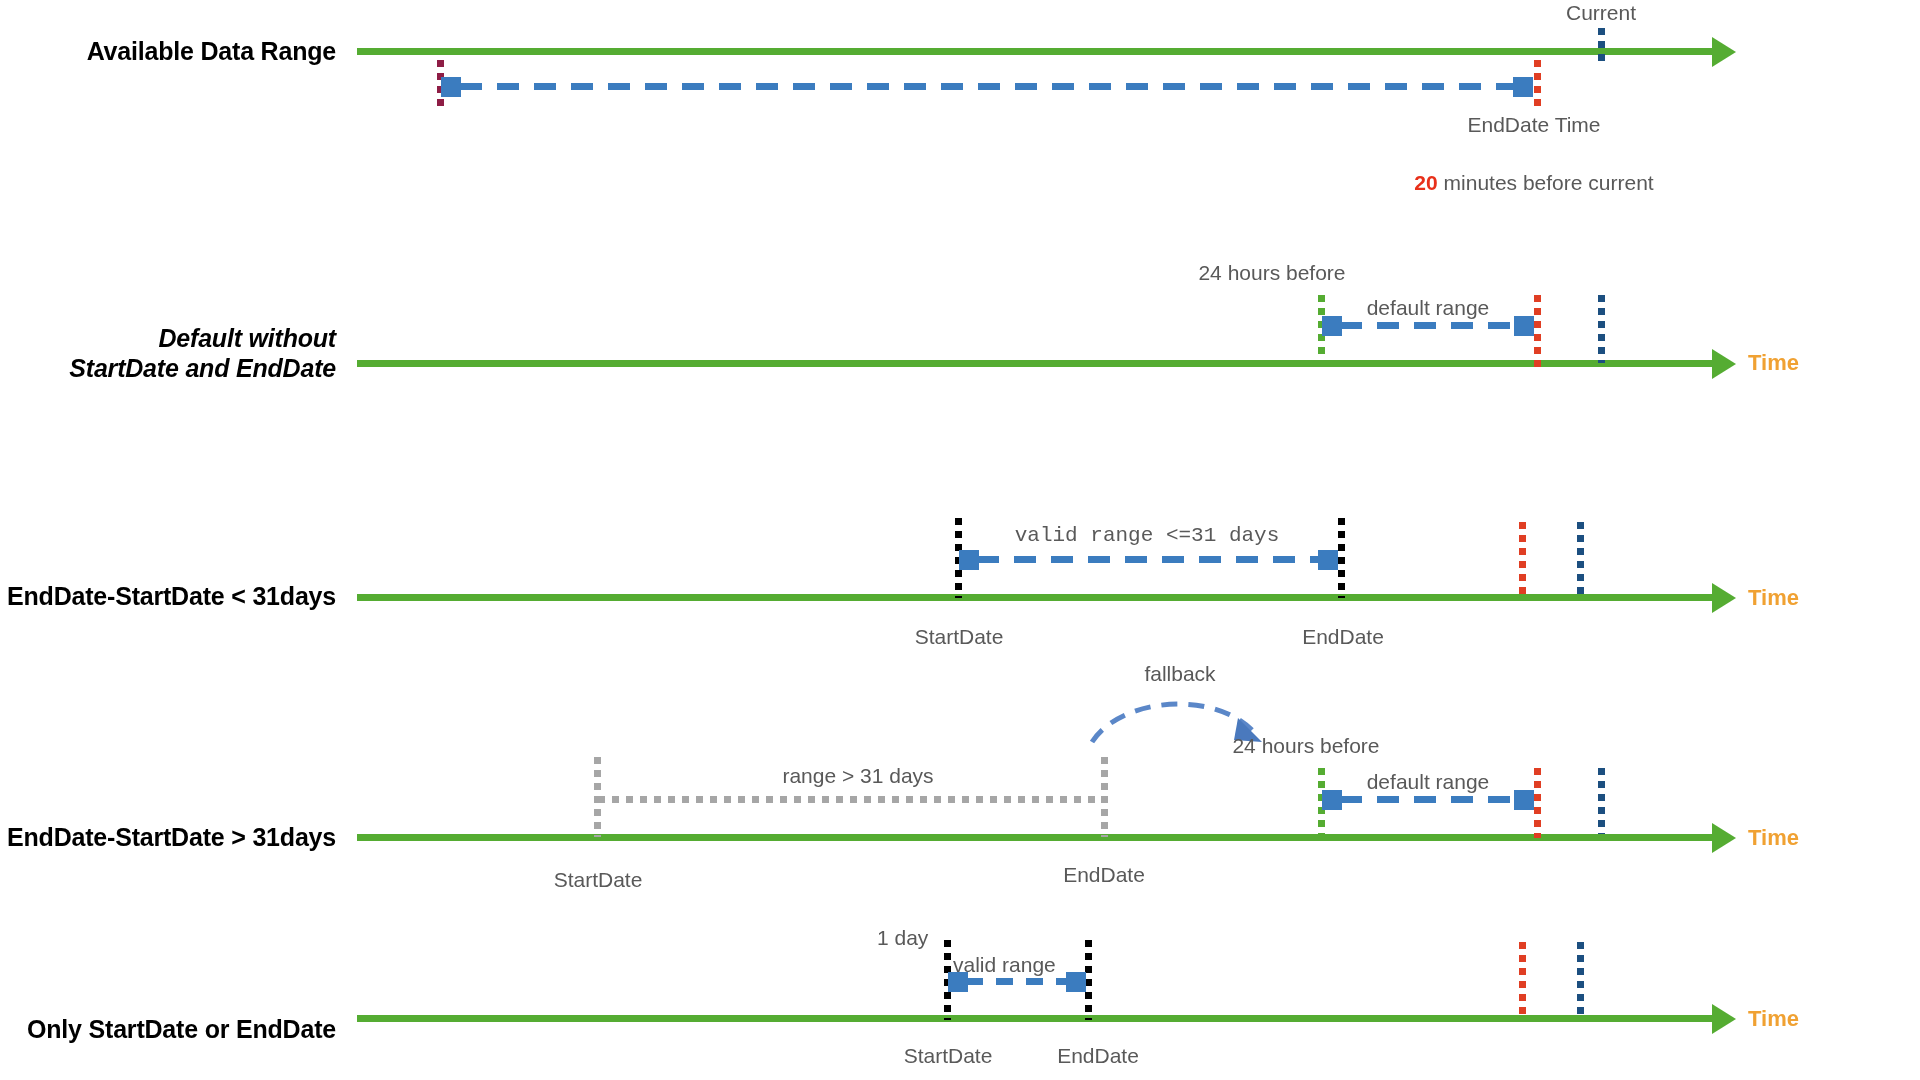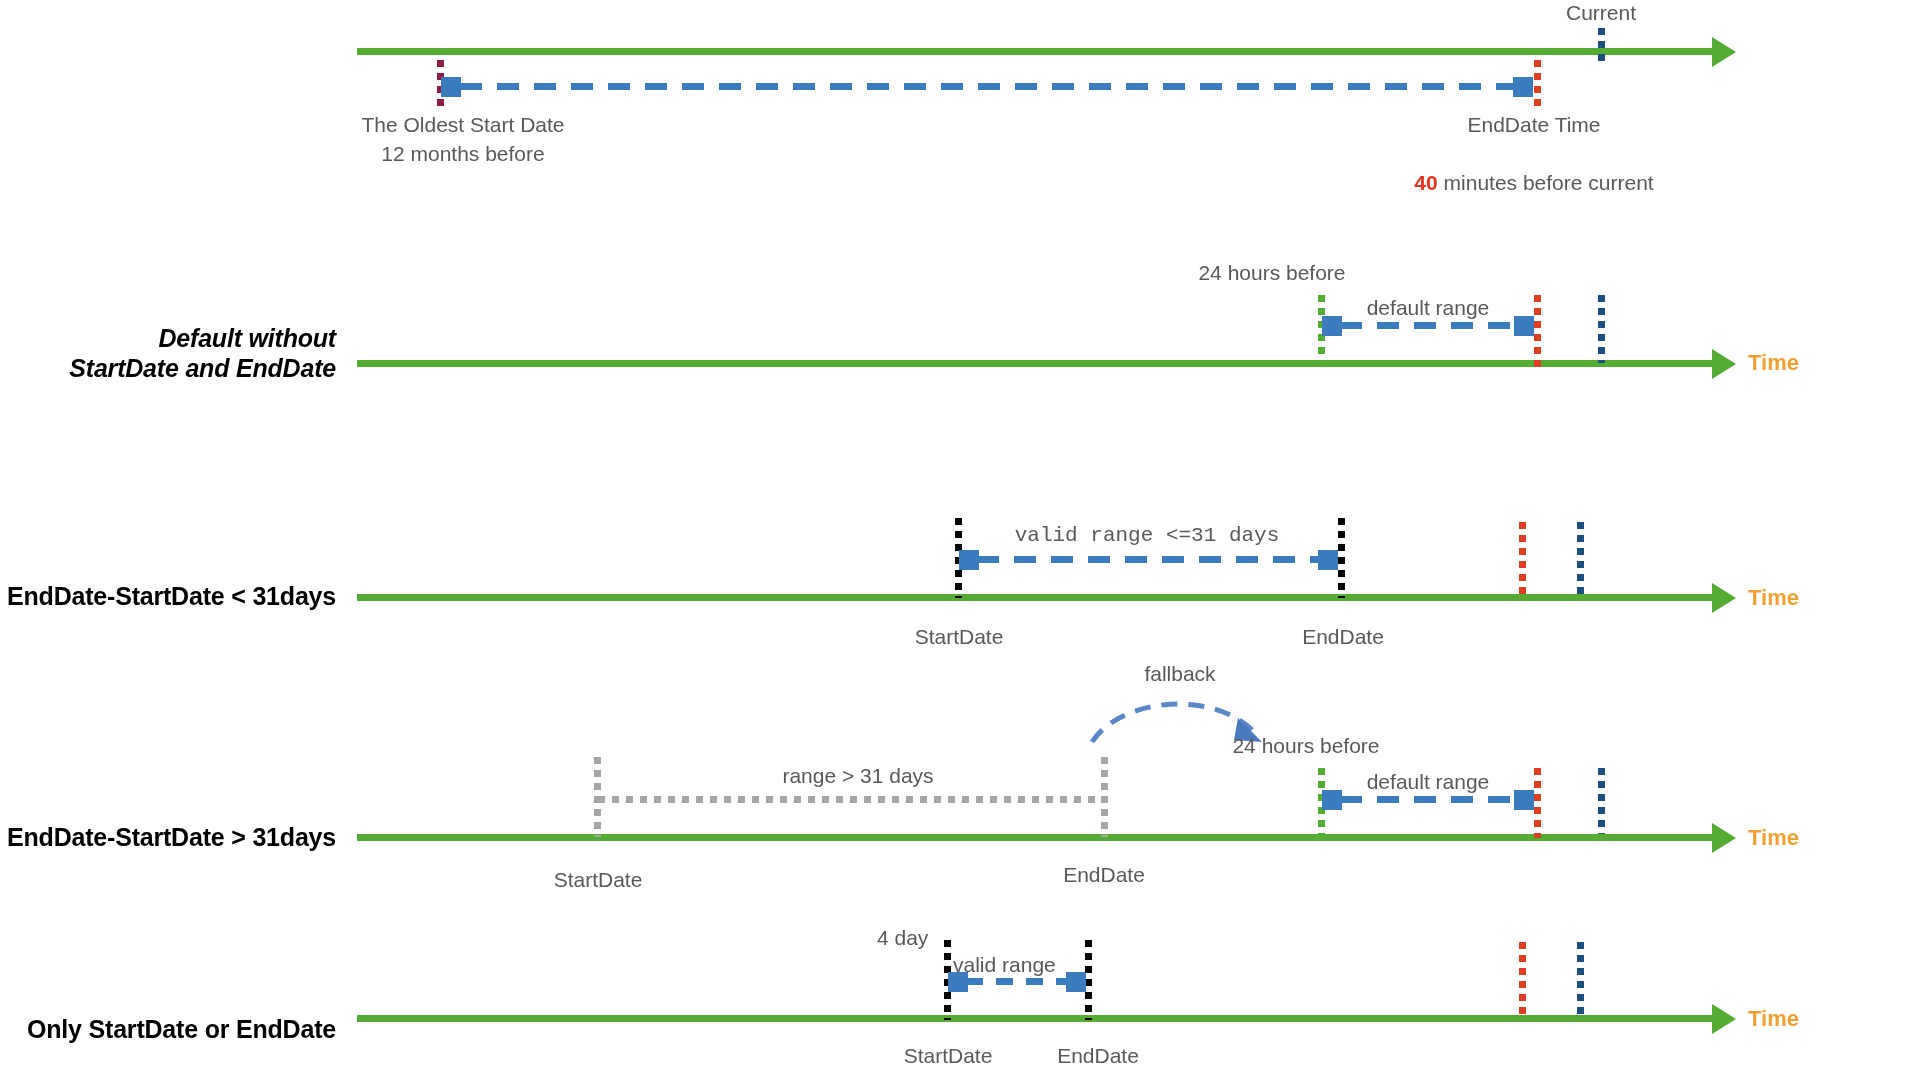--- a/index.html
+++ b/index.html
@@ -96,41 +96,40 @@
   .anno .hot{color:#e8301a;font-weight:bold;}
 
   
   .fallback-arc{position:absolute;}
 </style>
 </head>
 <body>
 
 <div class="stage">
 
+  <div class="row-label" style="left:20px;top:36px;width:316px;">Available Data Range</div>
 
   <div class="axis-line" style="left:357px;top:48px;width:1355px;"></div>
   <div class="axis-head" style="left:1712px;top:37px;"></div>
 
   <div class="vmark navy" style="left:1598px;top:28px;height:34px;"></div>
   <div class="anno center" style="left:1601px;top:-2px;">Current</div>
 
   <div class="vmark maroon" style="left:437px;top:60px;height:47px;"></div>
 
   <div class="vmark red" style="left:1534px;top:60px;height:47px;"></div>
 
   <div class="hdash blue" style="left:460px;top:83px;width:1065px;"></div>
   <div class="handle" style="left:441px;top:77px;"></div>
   <div class="handle" style="left:1513px;top:77px;"></div>
 
-  <div class="anno center" style="left:463px;top:110px;width:300px;">The Oldest Start Date
-12 months before</div>
 
   <div class="anno center" style="left:1534px;top:110px;width:260px;">EndDate Time</div>
   <div class="anno center" style="left:1534px;top:139px;width:340px;">
-    <span class="hot">40</span><span> minutes before current</span>
+    <span class="hot">20</span><span> minutes before current</span>
   </div>
 
   <div class="row-label" style="left:20px;top:323px;width:316px;font-style:italic;">Default without
 StartDate and EndDate</div>
 
   <div class="axis-line" style="left:357px;top:360px;width:1355px;"></div>
   <div class="axis-head" style="left:1712px;top:349px;"></div>
   <div class="time-label" style="left:1748px;top:350px;">Time</div>
 
   <div class="vmark green" style="left:1318px;top:295px;height:78px;"></div>
@@ -207,19 +206,19 @@
   <div class="vmark black" style="left:944px;top:940px;height:80px;"></div>
   <div class="vmark black" style="left:1085px;top:940px;height:80px;"></div>
 
   <div class="vmark red" style="left:1519px;top:942px;height:76px;"></div>
   <div class="vmark navy" style="left:1577px;top:942px;height:76px;"></div>
 
   <div class="hdash blue-short" style="left:966px;top:978px;width:114px;"></div>
   <div class="handle" style="left:948px;top:972px;"></div>
   <div class="handle" style="left:1066px;top:972px;"></div>
 
-  <div class="anno" style="left:877px;top:923px;">4 day</div>
+  <div class="anno" style="left:877px;top:923px;">1 day</div>
   <div class="anno" style="left:953px;top:950px;">valid range</div>
 
   <div class="anno center" style="left:948px;top:1041px;width:200px;">StartDate</div>
   <div class="anno center" style="left:1098px;top:1041px;width:200px;">EndDate</div>
 
 </div>
 
 </body></html>

